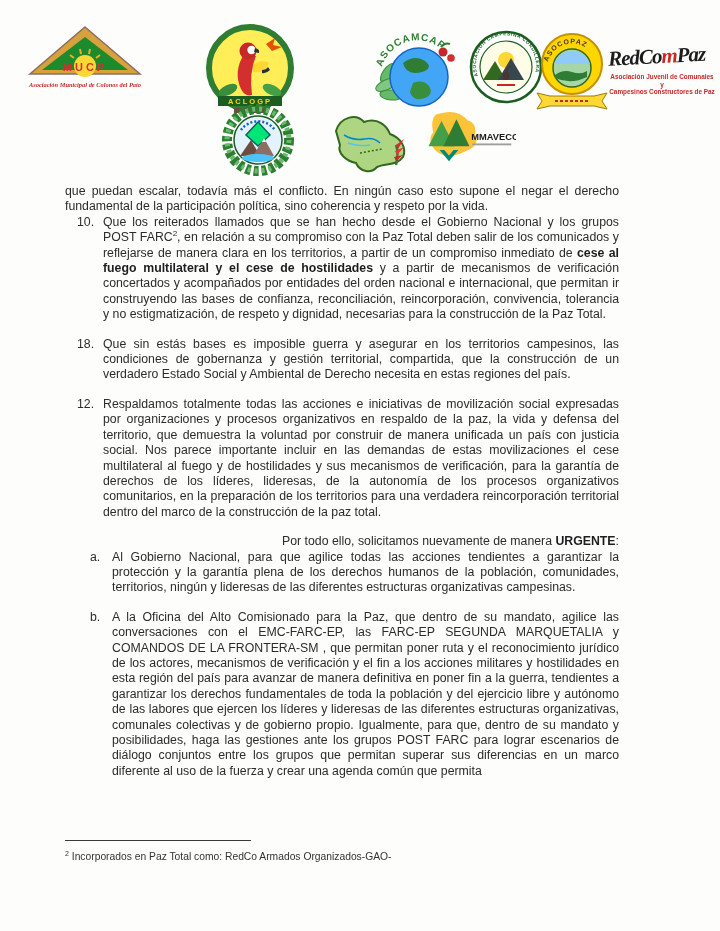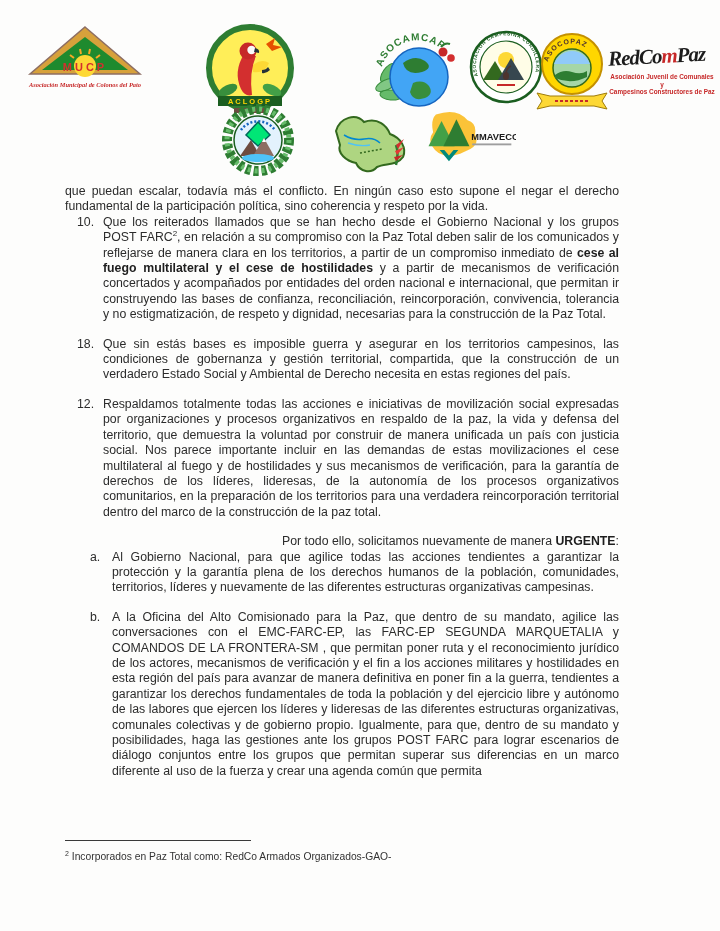--- a/index.html
+++ b/index.html
@@ -188,21 +188,21 @@
 
     <div class="item">
       <span class="num">12.</span>
       <p>Respaldamos totalmente todas las acciones e iniciativas de movilización social expresadas por organizaciones y procesos organizativos en respaldo de la paz, la vida y defensa del territorio, que demuestra la voluntad por construir de manera unificada un país con justicia social. Nos parece importante incluir en las demandas de estas movilizaciones el cese multilateral al fuego y de hostilidades y sus mecanismos de verificación, para la garantía de derechos de los líderes, lideresas, de la autonomía de los procesos organizativos comunitarios, en la preparación de los territorios para una verdadera reincorporación territorial dentro del marco de la construcción de la paz total.</p>
     </div>
 
     <p class="urgente-line"><span>Por todo ello, solicitamos nuevamente de manera </span><strong>URGENTE</strong><span>:</span></p>
 
     <div class="sub">
       <span class="num">a.</span>
-      <p>Al Gobierno Nacional, para que agilice todas las acciones tendientes a garantizar la protección y la garantía plena de los derechos humanos de la población, comunidades, territorios, líderes y nuevamente de las diferentes estructuras organizativas campesinas.</p>
+      <p>Al Gobierno Nacional, para que agilice todas las acciones tendientes a garantizar la protección y la garantía plena de los derechos humanos de la población, comunidades, territorios, ningún y lideresas de las diferentes estructuras organizativas campesinas.</p>
     </div>
 
     <div class="sub">
       <span class="num">b.</span>
       <p>A la Oficina del Alto Comisionado para la Paz, que dentro de su mandato, agilice las conversaciones con el EMC-FARC-EP, las FARC-EP SEGUNDA MARQUETALIA y COMANDOS DE LA FRONTERA-SM , que permitan poner ruta y el reconocimiento jurídico de los actores, mecanismos de verificación y el fin a los acciones militares y hostilidades en esta región del país para avanzar de manera definitiva en poner fin a la guerra, tendientes a garantizar los derechos fundamentales de toda la población y del ejercicio libre y autónomo de las labores que ejercen los líderes y lideresas de las diferentes estructuras organizativas, comunales colectivas y de gobierno propio. Igualmente, para que, dentro de su mandato y posibilidades, haga las gestiones ante los grupos POST FARC para lograr escenarios de diálogo conjuntos entre los grupos que permitan superar sus diferencias en un marco diferente al uso de la fuerza y crear una agenda común que permita</p>
     </div>
   </main>
 
   <div class="footnote-block">
     <div class="footnote-rule"></div>

